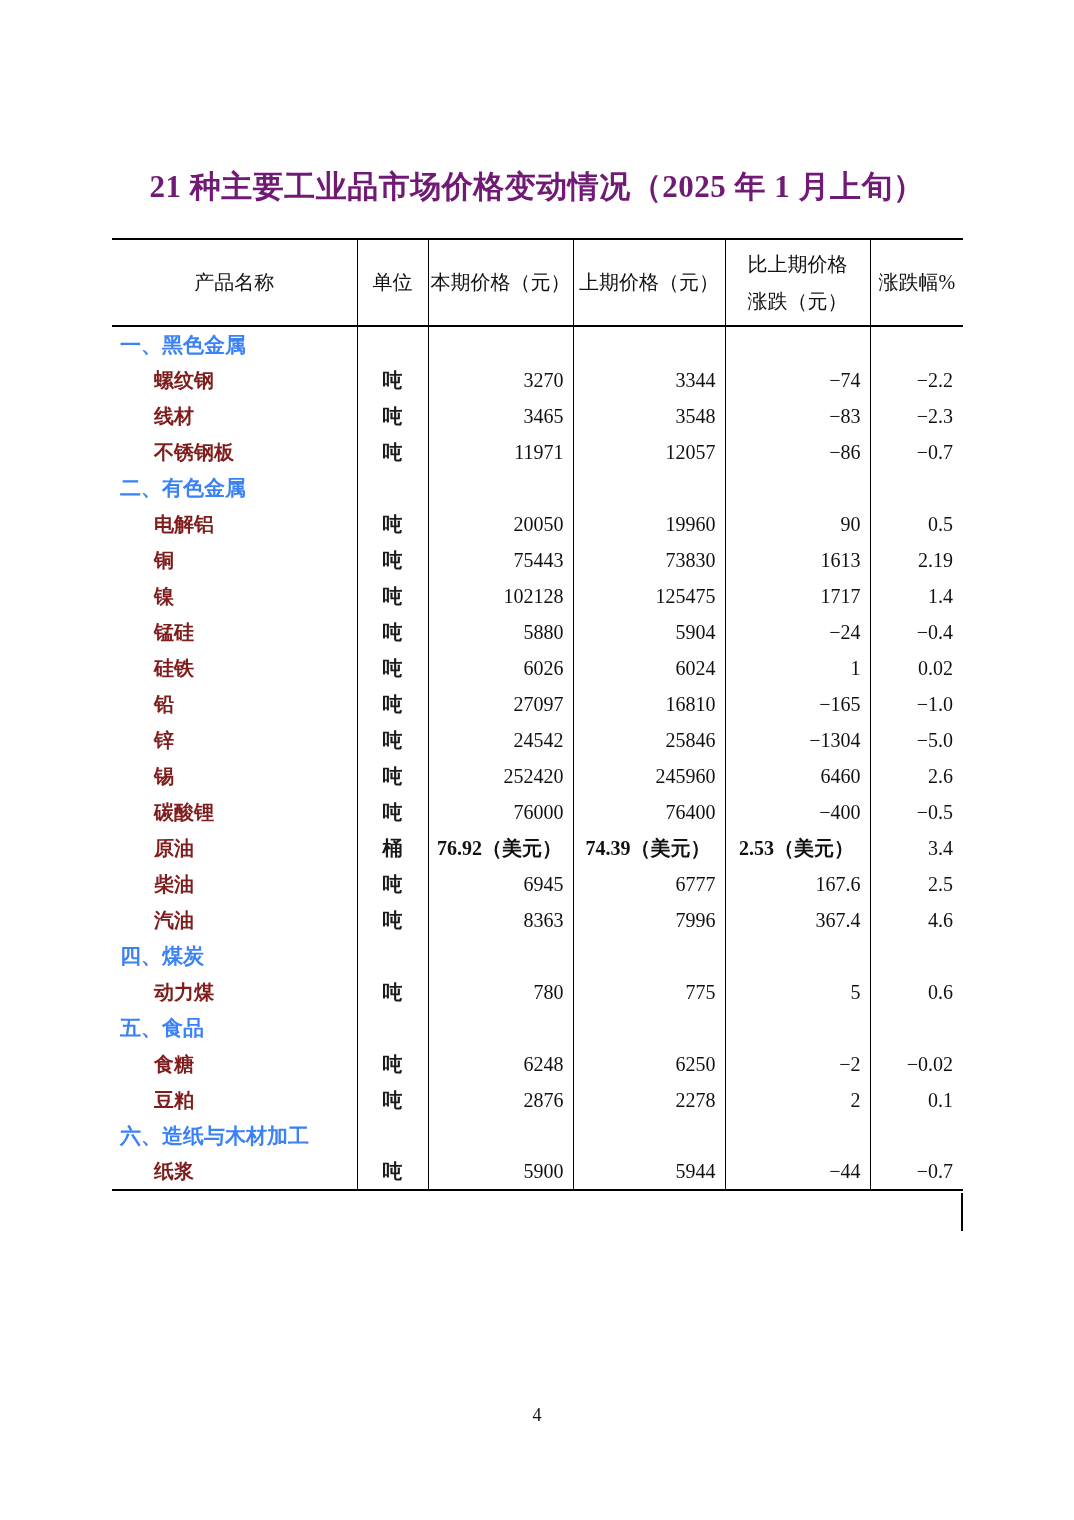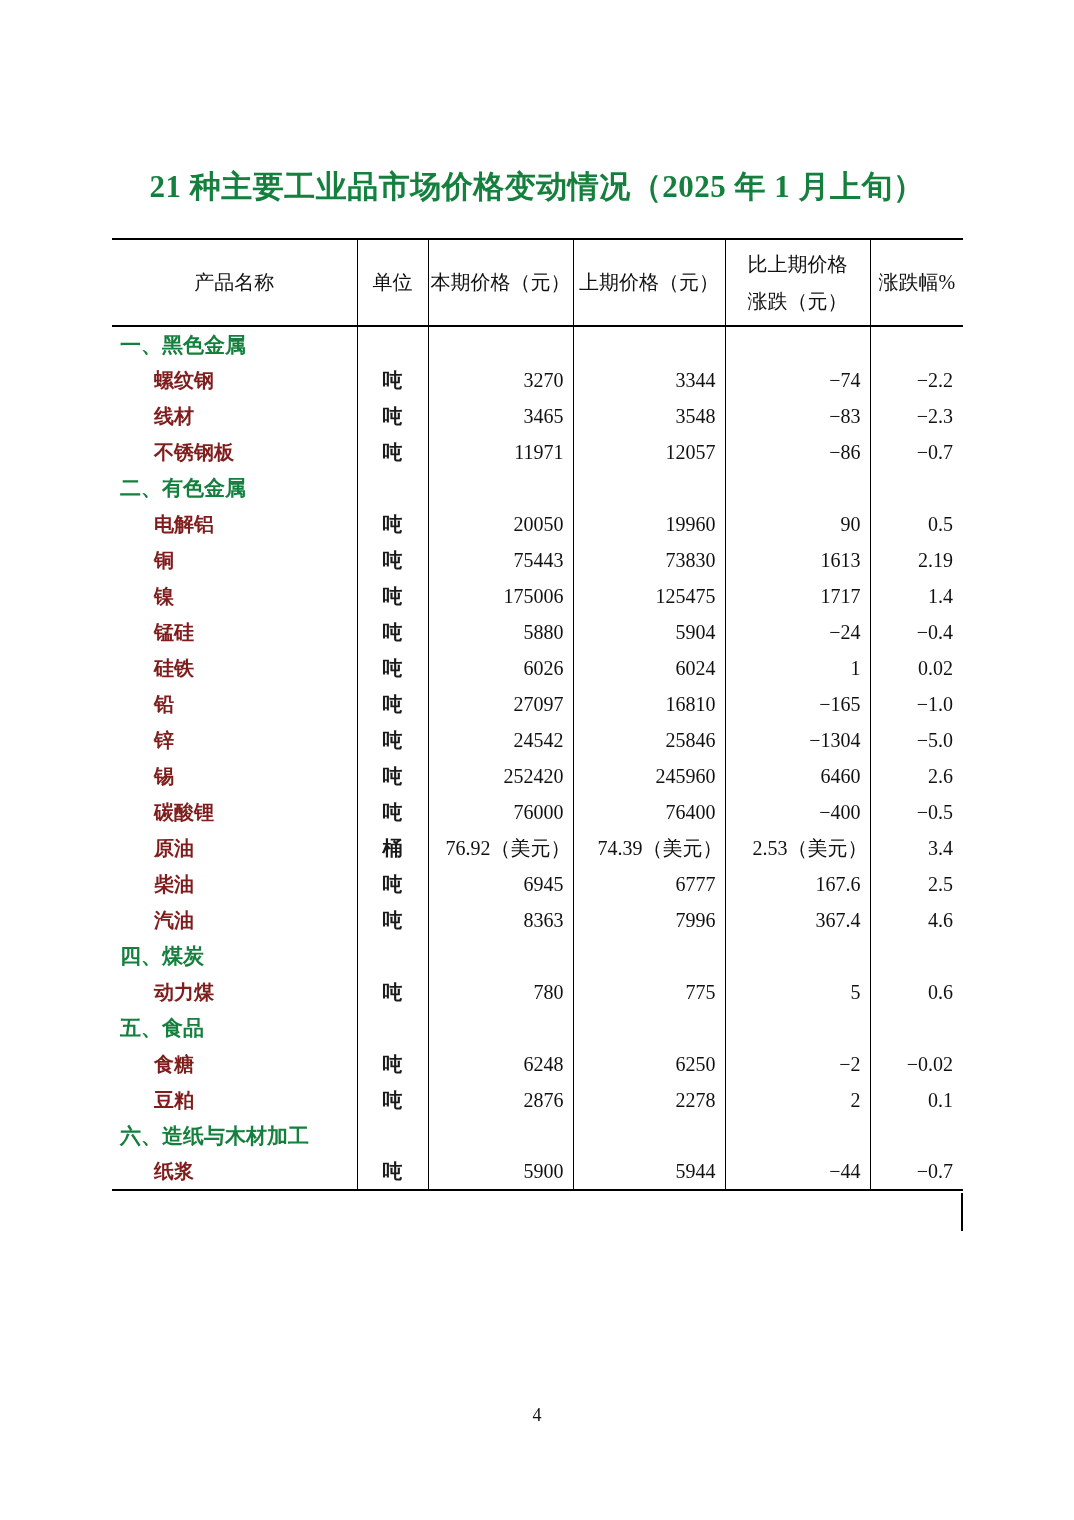--- a/index.html
+++ b/index.html
@@ -16,21 +16,21 @@
   }
 
   .title {
     position: absolute;
     left: 0; right: 0;
     top: 166px;
     text-align: center;
     font-family: "Liberation Serif", serif;
     font-size: 31px;
     font-weight: bold;
-    color: #15803d;
+    color: #701a75;
     letter-spacing: 0.5px;
     white-space: nowrap;
   }
 
   table.price-table {
     position: absolute;
     left: 112px;
     top: 238px;
     width: 851px;
     border-collapse: collapse;
@@ -72,38 +72,39 @@
 
   td.c-name {
     font-family: "Liberation Sans", sans-serif;
     font-weight: bold;
     padding-left: 42px;
     color: #7f1d1d;
   }
   td.c-name.sec {
     padding-left: 8px;
     font-size: 21px;
-    color: #15803d;
+    color: #3b82f6;
   }
 
   td.c-unit {
     font-family: "Liberation Sans", sans-serif;
     font-weight: bold;
     text-align: center;
     color: #1a1a1a;
   }
 
   td.c-num {
     font-family: "Liberation Serif", serif;
     text-align: right;
     padding-right: 9px;
   }
   td.c-num.c-ctr {
-    text-align: right;
+    text-align: center;
     padding-right: 2px;
+    font-weight: bold;
   }
   td.c-pct { padding-right: 10px; margin-left: 36px; }
 
   .stray-line {
     position: absolute;
     left: 961px;
     top: 1193px;
     width: 2px;
     height: 38px;
     background: #000000;
@@ -199,21 +200,21 @@
           <td class="c-name">铜</td>
           <td class="c-unit">吨</td>
           <td class="c-num">75443</td>
           <td class="c-num">73830</td>
           <td class="c-num">1613</td>
           <td class="c-num c-pct">2.19</td>
         </tr>
         <tr>
           <td class="c-name">镍</td>
           <td class="c-unit">吨</td>
-          <td class="c-num">175006</td>
+          <td class="c-num">102128</td>
           <td class="c-num">125475</td>
           <td class="c-num">1717</td>
           <td class="c-num c-pct">1.4</td>
         </tr>
         <tr>
           <td class="c-name">锰硅</td>
           <td class="c-unit">吨</td>
           <td class="c-num">5880</td>
           <td class="c-num">5904</td>
           <td class="c-num">−24</td>

